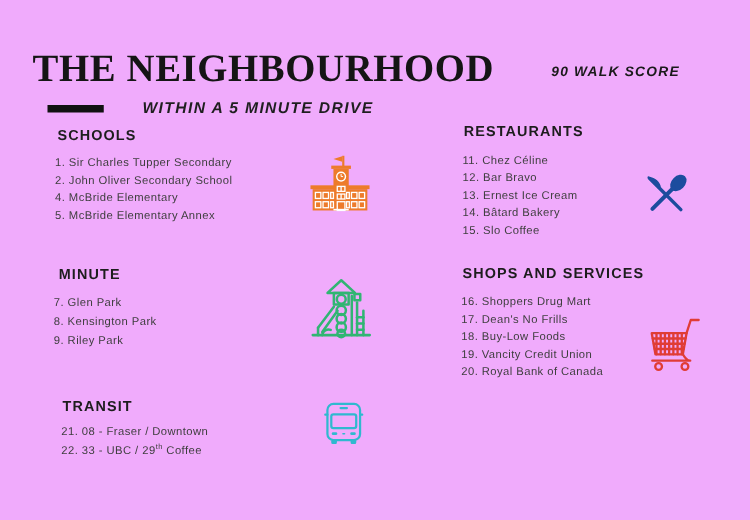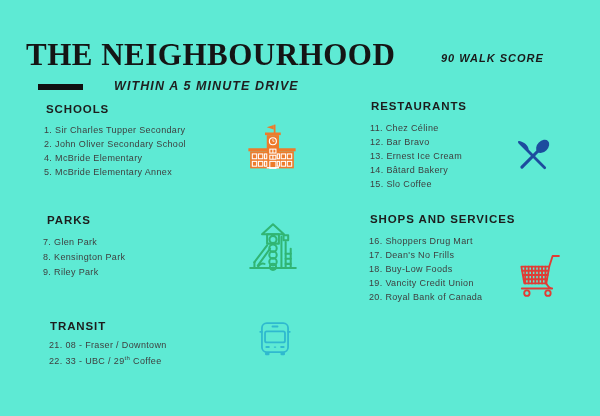--- a/index.html
+++ b/index.html
@@ -1,19 +1,19 @@
 <!DOCTYPE html>
 <html><head>
 <meta charset="utf-8">
 <style>
   html,body{margin:0;padding:0;background:#ffffff;}
   .page{
     position:relative;
     width:600px;height:416px;
-    background:#5eead4;
+    background:#f0abfc;
     font-family:"Liberation Sans", sans-serif;
     overflow:hidden;
   }
   .title{
     position:absolute;left:26px;top:40px;
     font-family:"Liberation Serif", serif;
     font-weight:bold;
     font-size:31px;line-height:30px;
     letter-spacing:0.5px;
     color:#151515;
@@ -60,21 +60,21 @@
   <div class="walkscore">90 WALK SCORE</div>
 
   <div class="section-h" style="left:46px;top:103px;">SCHOOLS</div>
   <div class="list" style="left:44px;top:123px;">
       <div class="li">1. Sir Charles Tupper Secondary</div>
       <div class="li">2. John Oliver Secondary School</div>
       <div class="li">4. McBride Elementary</div>
       <div class="li">5. McBride Elementary Annex</div>
     </div>
 
-  <div class="section-h" style="left:47px;top:214px;">PARKS</div>
+  <div class="section-h" style="left:47px;top:214px;">MINUTE</div>
   <div class="list list-parks" style="left:43px;top:235px;">
       <div class="li">7. Glen Park</div>
       <div class="li">8. Kensington Park</div>
       <div class="li">9. Riley Park</div>
     </div>
 
   <div class="section-h" style="left:50px;top:320px;">TRANSIT</div>
   <div class="list list-transit" style="left:49px;top:339px;">
     <div class="li">21. 08 - Fraser / Downtown</div>
     <div class="li"><span>22. 33 - UBC / 29</span><sup>th</sup><span> Coffee</span></div>

